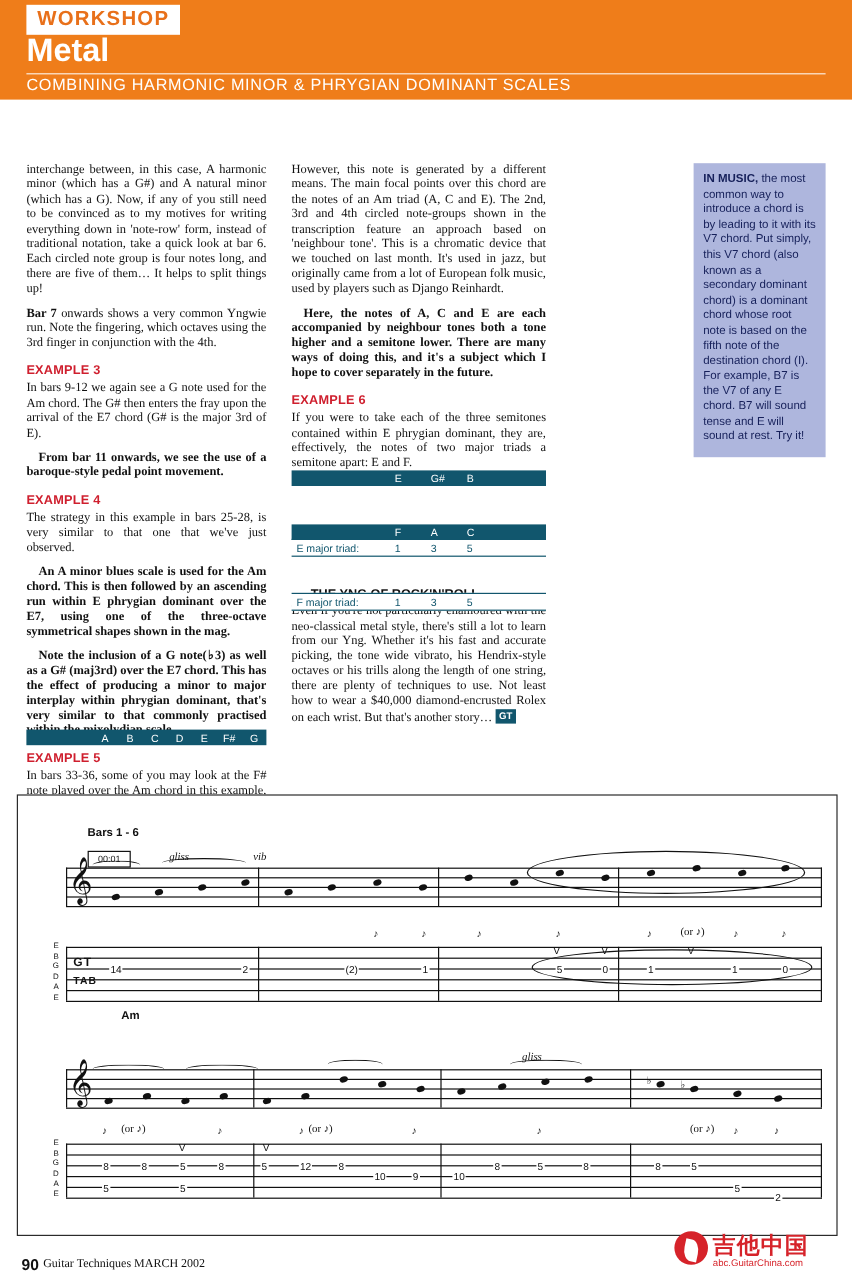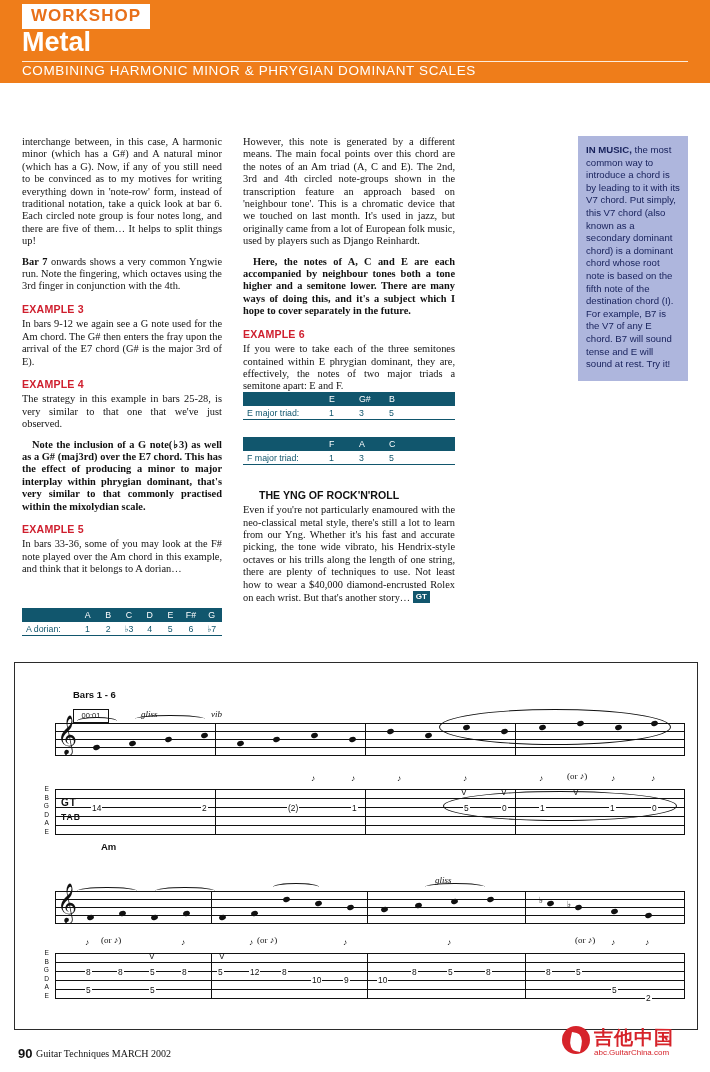--- a/index.html
+++ b/index.html
@@ -28,21 +28,21 @@
   .pt-head{background:#2f3f8f;color:#ffffff;height:28px;width:110px;position:relative;}
   .pt-head span{position:absolute;left:25px;top:6px;font-family:"Liberation Sans",sans-serif;font-weight:bold;font-size:12.5px;letter-spacing:.3px;}
   .pt-bullet{position:absolute;left:7px;top:8px;width:12px;height:12px;border-radius:50%;border:2px solid #fff;}
   .pt-body{background:#aeb6dd;color:#16205a;padding:8px 8px 10px 8px;width:94px;font-family:"Liberation Sans",sans-serif;font-size:9.6px;line-height:12.6px;}
   .pt-body .cap{font-weight:bold;}
 
   
   .tbl{position:absolute;width:212px;font-family:"Liberation Sans",sans-serif;font-size:8.8px;}
   .tbl .row{display:flex;height:13px;align-items:center;}
   .tbl .hdr{background:#11566d;color:#ffffff;}
-  .tbl .val{background:#ffffff;color:#11566d;border-top:1px solid #11566d;border-bottom:1px solid #11566d;}
+  .tbl .val{background:#ffffff;color:#11566d;border-top:1px solid #11566d;border-bottom:1px solid #11566d;margin-top:44px;}
   .tbl .lab{width:86px;padding-left:4px;box-sizing:border-box;}
   .tbl .cell{width:30px;text-align:left;}
   .tbl-e{left:243px;top:392px;}
   .tbl-f{left:243px;top:437px;}
   .tbl-ad{left:22px;top:608px;width:200px;}
   .tbl-ad .lab{width:56px;}
   .tbl-ad .cell{width:21px;text-align:center;}
 
   .gt-end{display:inline-block;background:#11566d;color:#fff;font-family:"Liberation Sans",sans-serif;font-weight:bold;font-size:8px;padding:0 3px;vertical-align:2px;}
 
@@ -89,22 +89,24 @@
     <div class="hdr-title">Metal</div>
     <div class="hdr-rule"></div>
     <div class="hdr-sub">COMBINING HARMONIC MINOR &amp; PHRYGIAN DOMINANT SCALES</div>
   </div>
 
   <div class="col col1">
     <p>interchange between, in this case, A harmonic minor (which has a G#) and A natural minor (which has a G). Now, if any of you still need to be convinced as to my motives for writing everything down in 'note-row' form, instead of traditional notation, take a quick look at bar 6. Each circled note group is four notes long, and there are five of them… It helps to split things up!</p>
     <p><span class="b">Bar 7</span> <span>onwards shows a very common Yngwie run. Note the fingering, which octaves using the 3rd finger in conjunction with the 4th.</span></p>
     <div class="exhead">EXAMPLE 3</div>
     <p>In bars 9-12 we again see a G note used for the Am chord. The G# then enters the fray upon the arrival of the E7 chord (G# is the major 3rd of E).</p>
+    <p class="ind">From bar 11 onwards, we see the use of a baroque-style pedal point movement.</p>
     <div class="exhead">EXAMPLE 4</div>
     <p>The strategy in this example in bars 25-28, is very similar to that one that we've just observed.</p>
+    <p class="ind">An A minor blues scale is used for the Am chord. This is then followed by an ascending run within E phrygian dominant over the E7, using one of the three-octave symmetrical shapes shown in the mag.</p>
     <p class="ind">Note the inclusion of a G note(♭3) as well as a G# (maj3rd) over the E7 chord. This has the effect of producing a minor to major interplay within phrygian dominant, that's very similar to that commonly practised within the mixolydian scale.</p>
     <div class="exhead">EXAMPLE 5</div>
     <p>In bars 33-36, some of you may look at the F# note played over the Am chord in this example, and think that it belongs to A dorian…</p>
   </div>
 
   <div class="tbl tbl-ad">
     <div class="row hdr">
       <div class="lab"></div>
       <div class="cell">A</div>
       <div class="cell">B</div>

